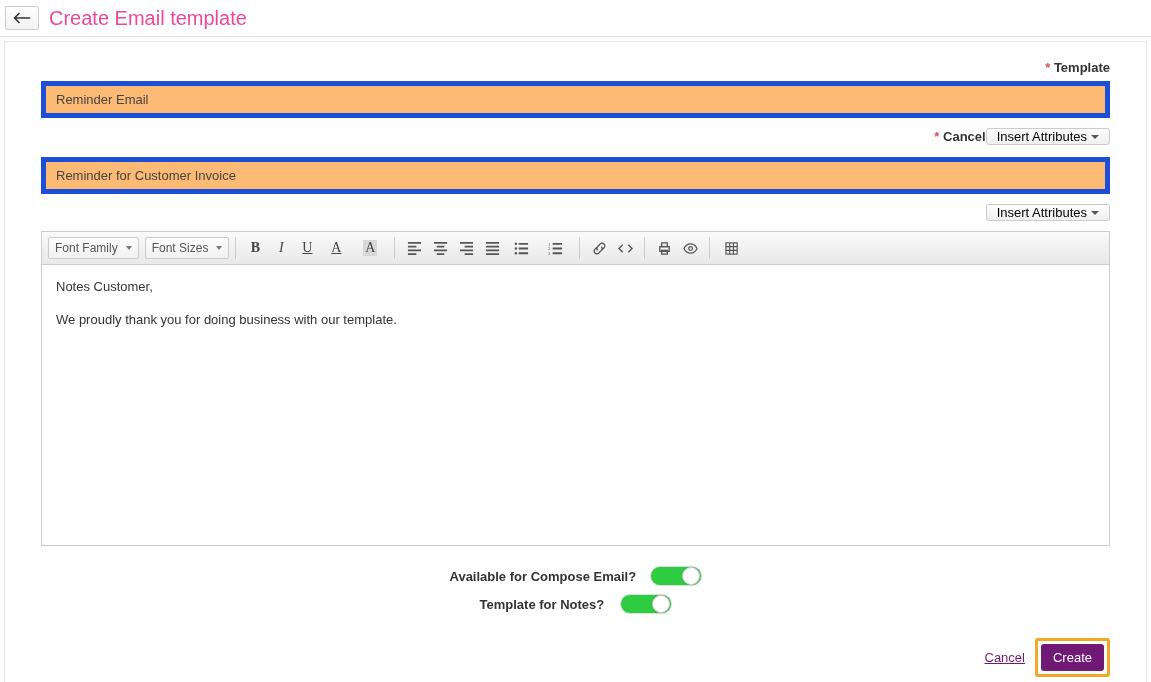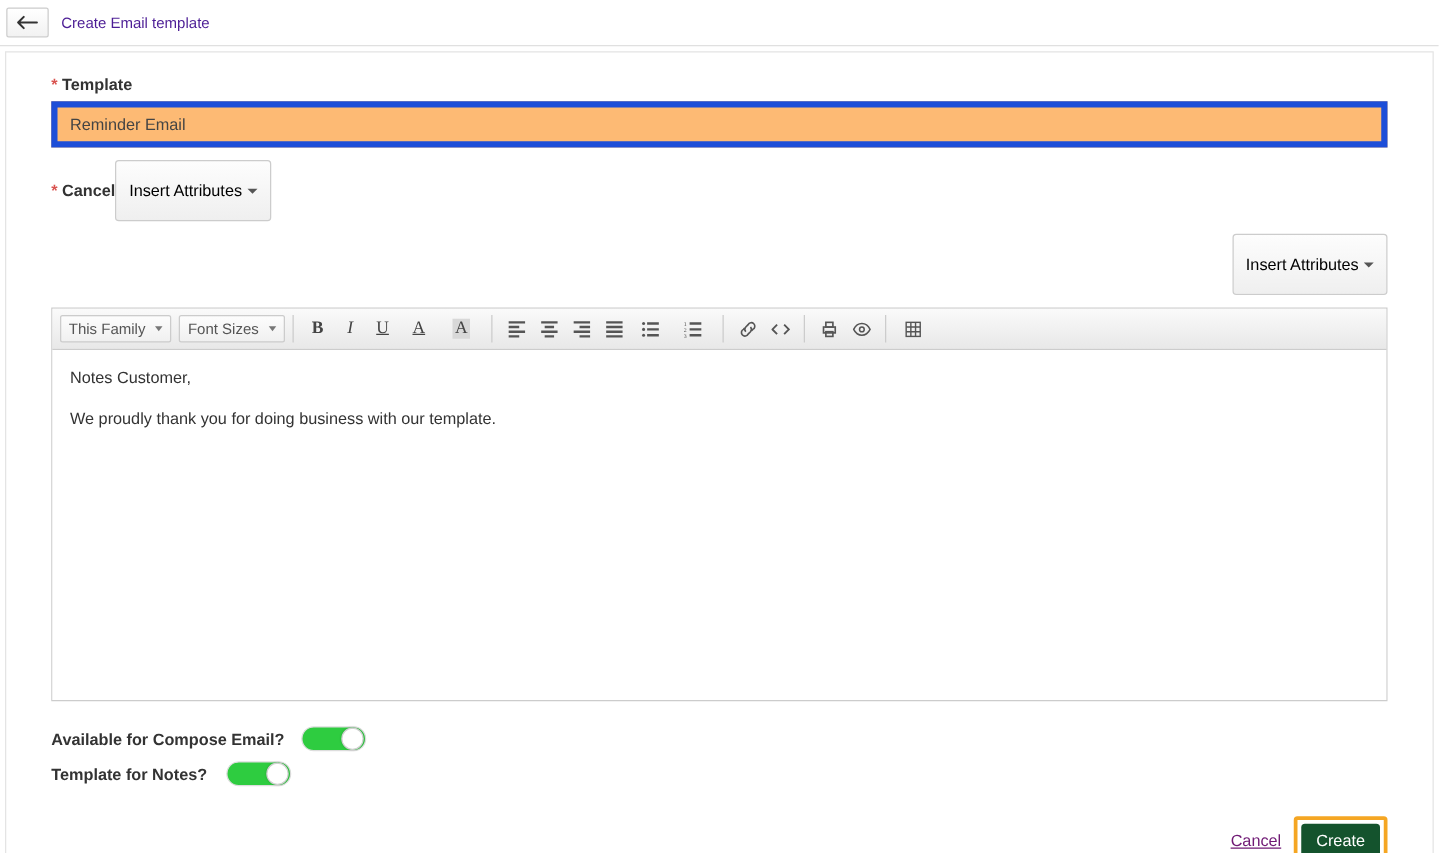--- a/index.html
+++ b/index.html
@@ -23,36 +23,36 @@
       height: 24px;
       display: flex;
       align-items: center;
       justify-content: center;
       cursor: pointer;
       border-radius: 2px;
       margin-right: 10px;
     }
     .back-btn svg { width: 18px; height: 14px; }
     .page-title {
-      font-size: 12px;
+      font-size: 20px;
       font-weight: normal;
-      color: #4c1d95;
+      color: #ec4899;
     }
     .outer-wrap {
       padding: 4px;
     }
     .form-wrap {
       border: 1px solid #e4e4e4;
       padding: 18px 36px 16px 36px;
       position: relative;
     }
     .form-row { margin-bottom: 10px; }
     .label-row {
       display: flex;
-      justify-content: flex-start;
+      justify-content: flex-end;
       align-items: center;
       margin-bottom: 6px;
     }
     .field-label {
       font-weight: bold;
       font-size: 13px;
     }
     .required::before {
       content: "* ";
       color: #d9534f;
@@ -61,21 +61,21 @@
       width: 100%;
       border: 5px solid #1d4ed8;
       background: #fdba74;
       padding: 6px 10px;
       font-size: 13px;
       color: #444;
     }
     .btn {
       border: 1px solid #ccc;
       background: linear-gradient(#fdfdfd, #efefef);
-      padding: 16px 10px;
+      padding: 0 10px;
       font-size: 13px;
       border-radius: 3px;
       cursor: pointer;
       display: inline-flex;
       align-items: center;
       gap: 4px;
     }
     .btn .caret {
       width: 0; height: 0;
       border-left: 4px solid transparent;
@@ -147,20 +147,21 @@
       line-height: 1.6;
       background: #fff;
     }
     .editor-body p { margin: 0 0 12px 0; }
     .toggle-row {
       display: flex;
       align-items: center;
       gap: 0;
       margin-top: 20px;
       margin-bottom: 6px;
+      justify-content: center;
     }
     .toggle-label { font-weight: bold; font-size: 13px; width: 200px; }
     .toggle {
       width: 52px;
       height: 20px;
       border-radius: 12px;
       background: #2ecc40;
       position: relative;
       cursor: pointer;
       border: 1px solid #ddd;
@@ -186,21 +187,21 @@
       text-decoration: underline;
       cursor: pointer;
       font-size: 13px;
     }
     .create-btn-wrap {
       border: 3px solid #f5a623;
       padding: 3px;
       border-radius: 3px;
     }
     .create-btn {
-      background: #14532d;
+      background: #701a75;
       color: #fff;
       border: none;
       padding: 6px 12px;
       font-size: 13px;
       border-radius: 3px;
       cursor: pointer;
     }
     .under-a { text-decoration: underline; }
     .hl-a { background:#d8d8d8; padding:0 2px; }
   </style>
@@ -227,33 +228,34 @@
   </div>
 
   <div class="form-row">
     <div class="label-row" style="margin-bottom:0;">
       <div class="field-label required">Cancel</div>
       <button class="btn">
         <span>Insert Attributes</span>
         <span class="caret"></span>
       </button>
     </div>
+    <input class="form-input" style="margin-top: 12px;" value="Reminder for Customer Invoice">
   </div>
 
   <div class="attr-row">
     <button class="btn">
       <span>Insert Attributes</span>
       <span class="caret"></span>
     </button>
   </div>
 
   <div class="editor-wrap">
     <div class="toolbar">
       <div class="tb-select">
-        <span>This Family</span>
+        <span>Font Family</span>
         <span class="caret"></span>
       </div>
       <div class="tb-select">
         <span>Font Sizes</span>
         <span class="caret"></span>
       </div>
       <div class="tb-sep"></div>
       <div class="tb-group">
         <div class="tb-btn" style="font-weight:bold;">B</div>
         <div class="tb-btn">

